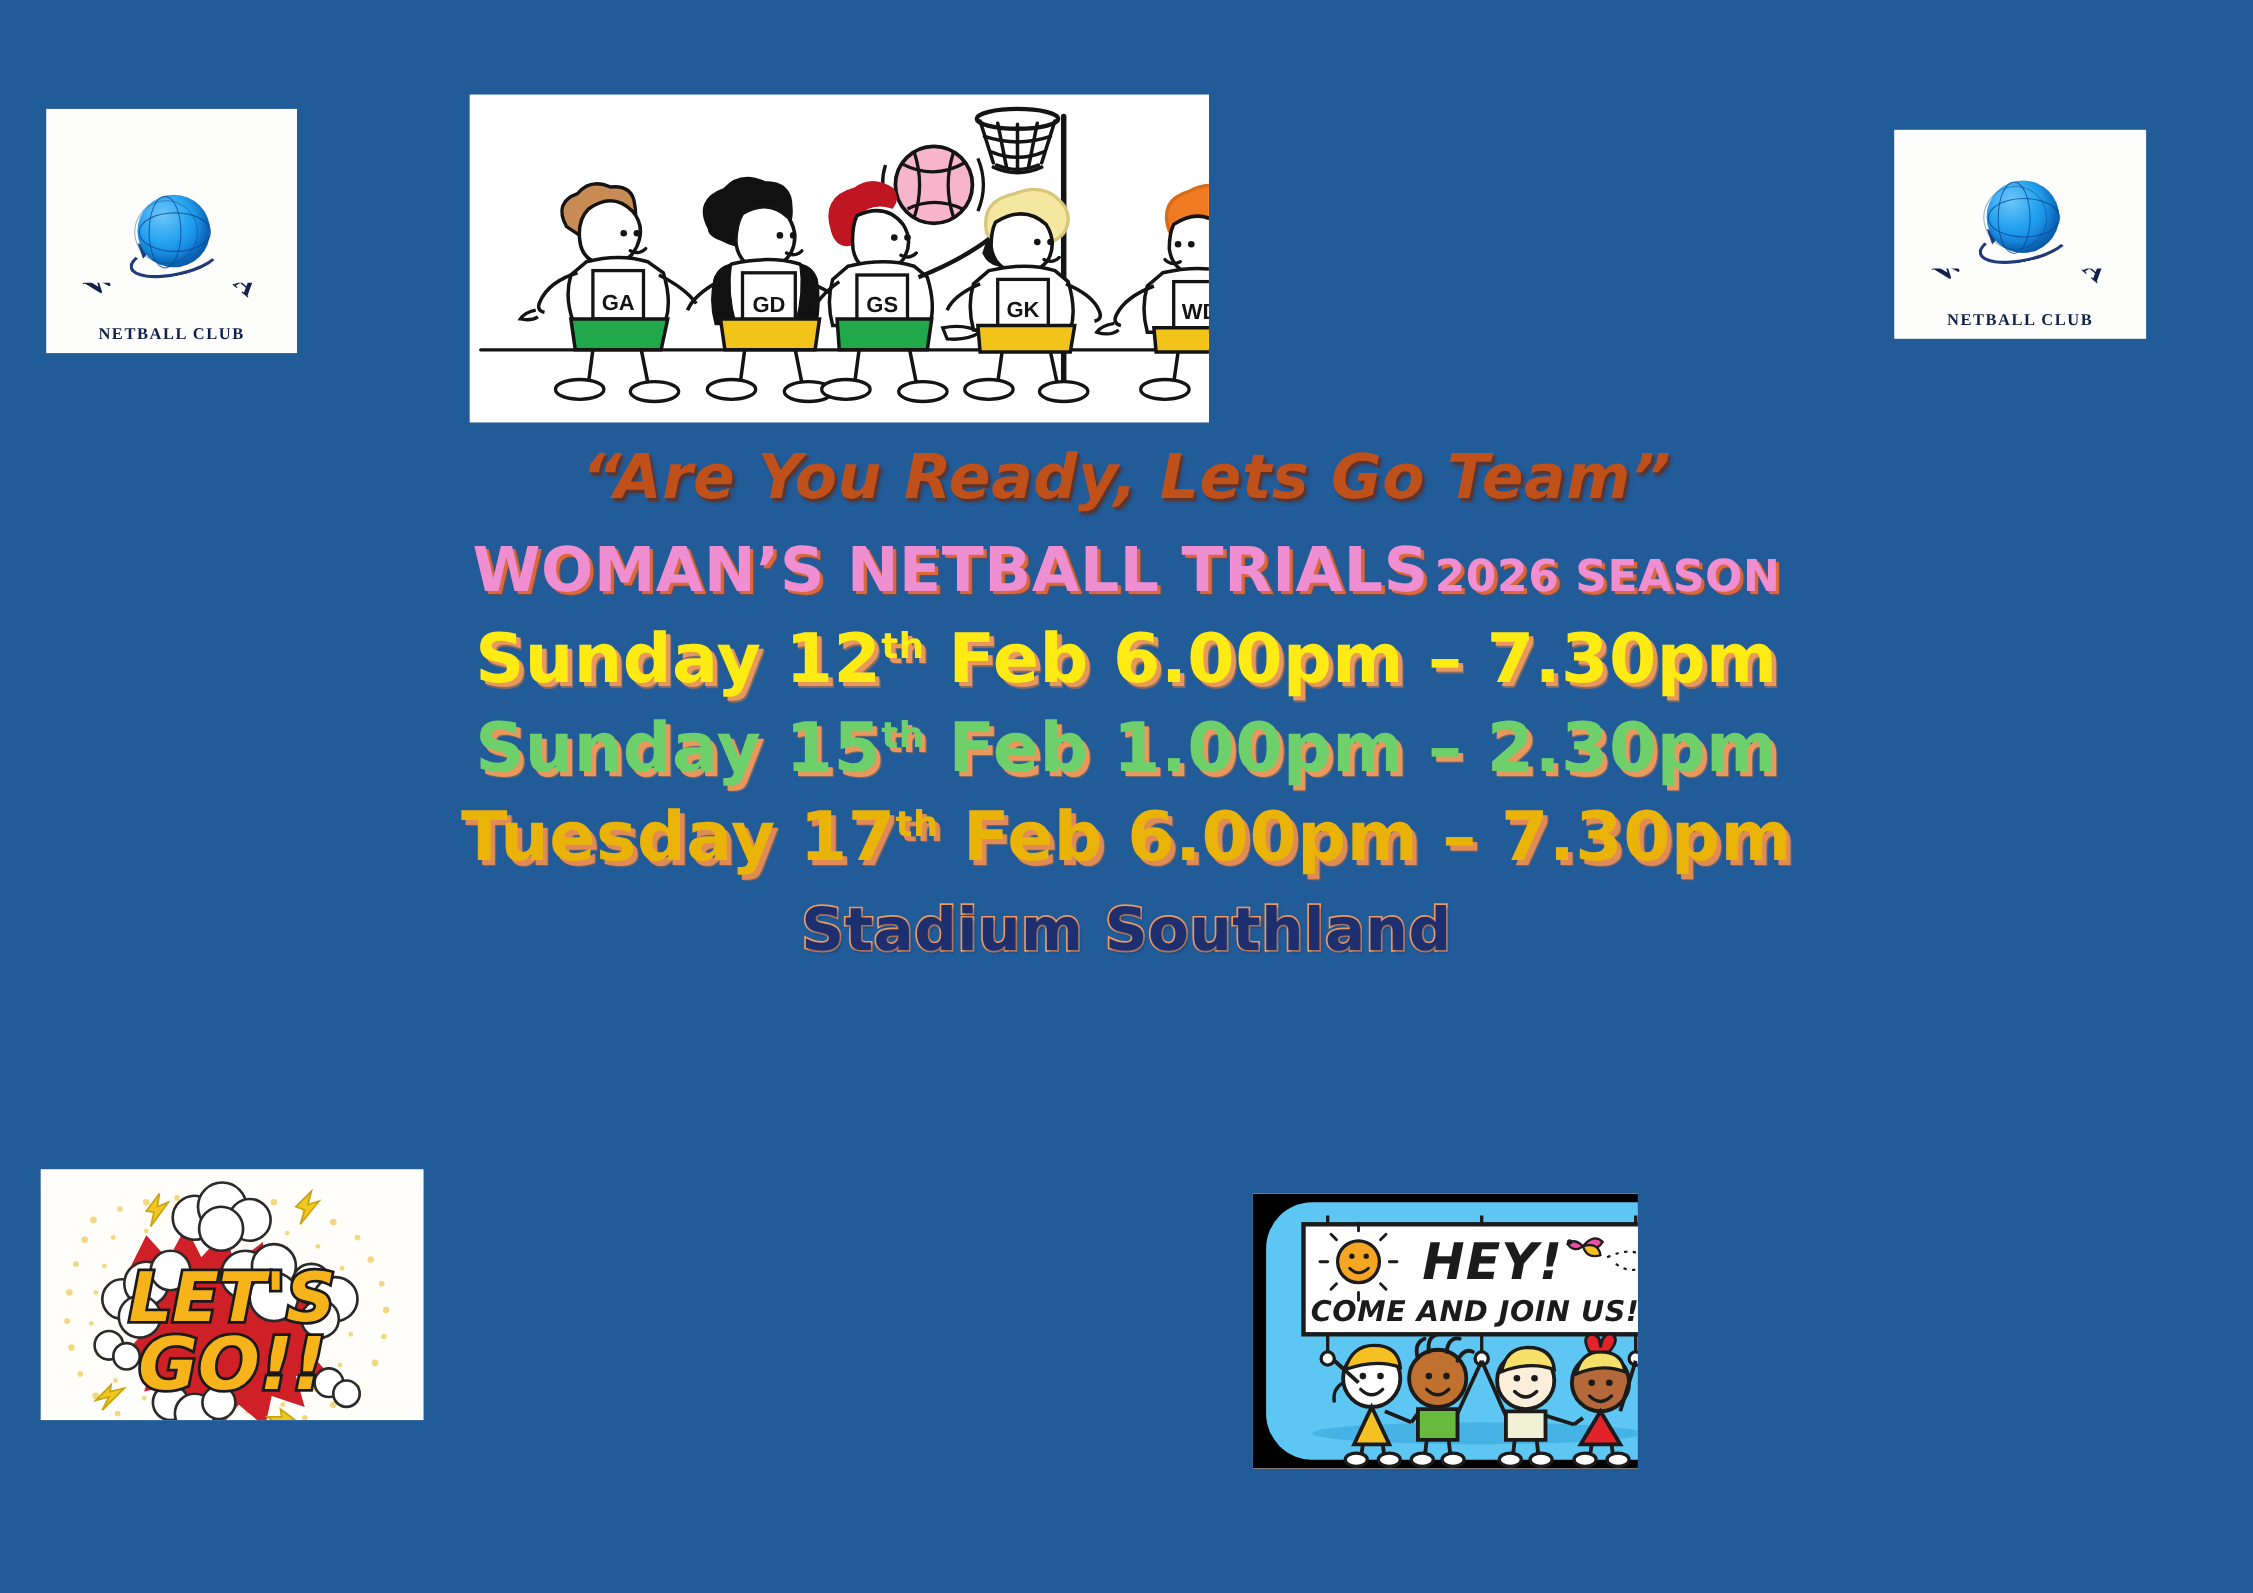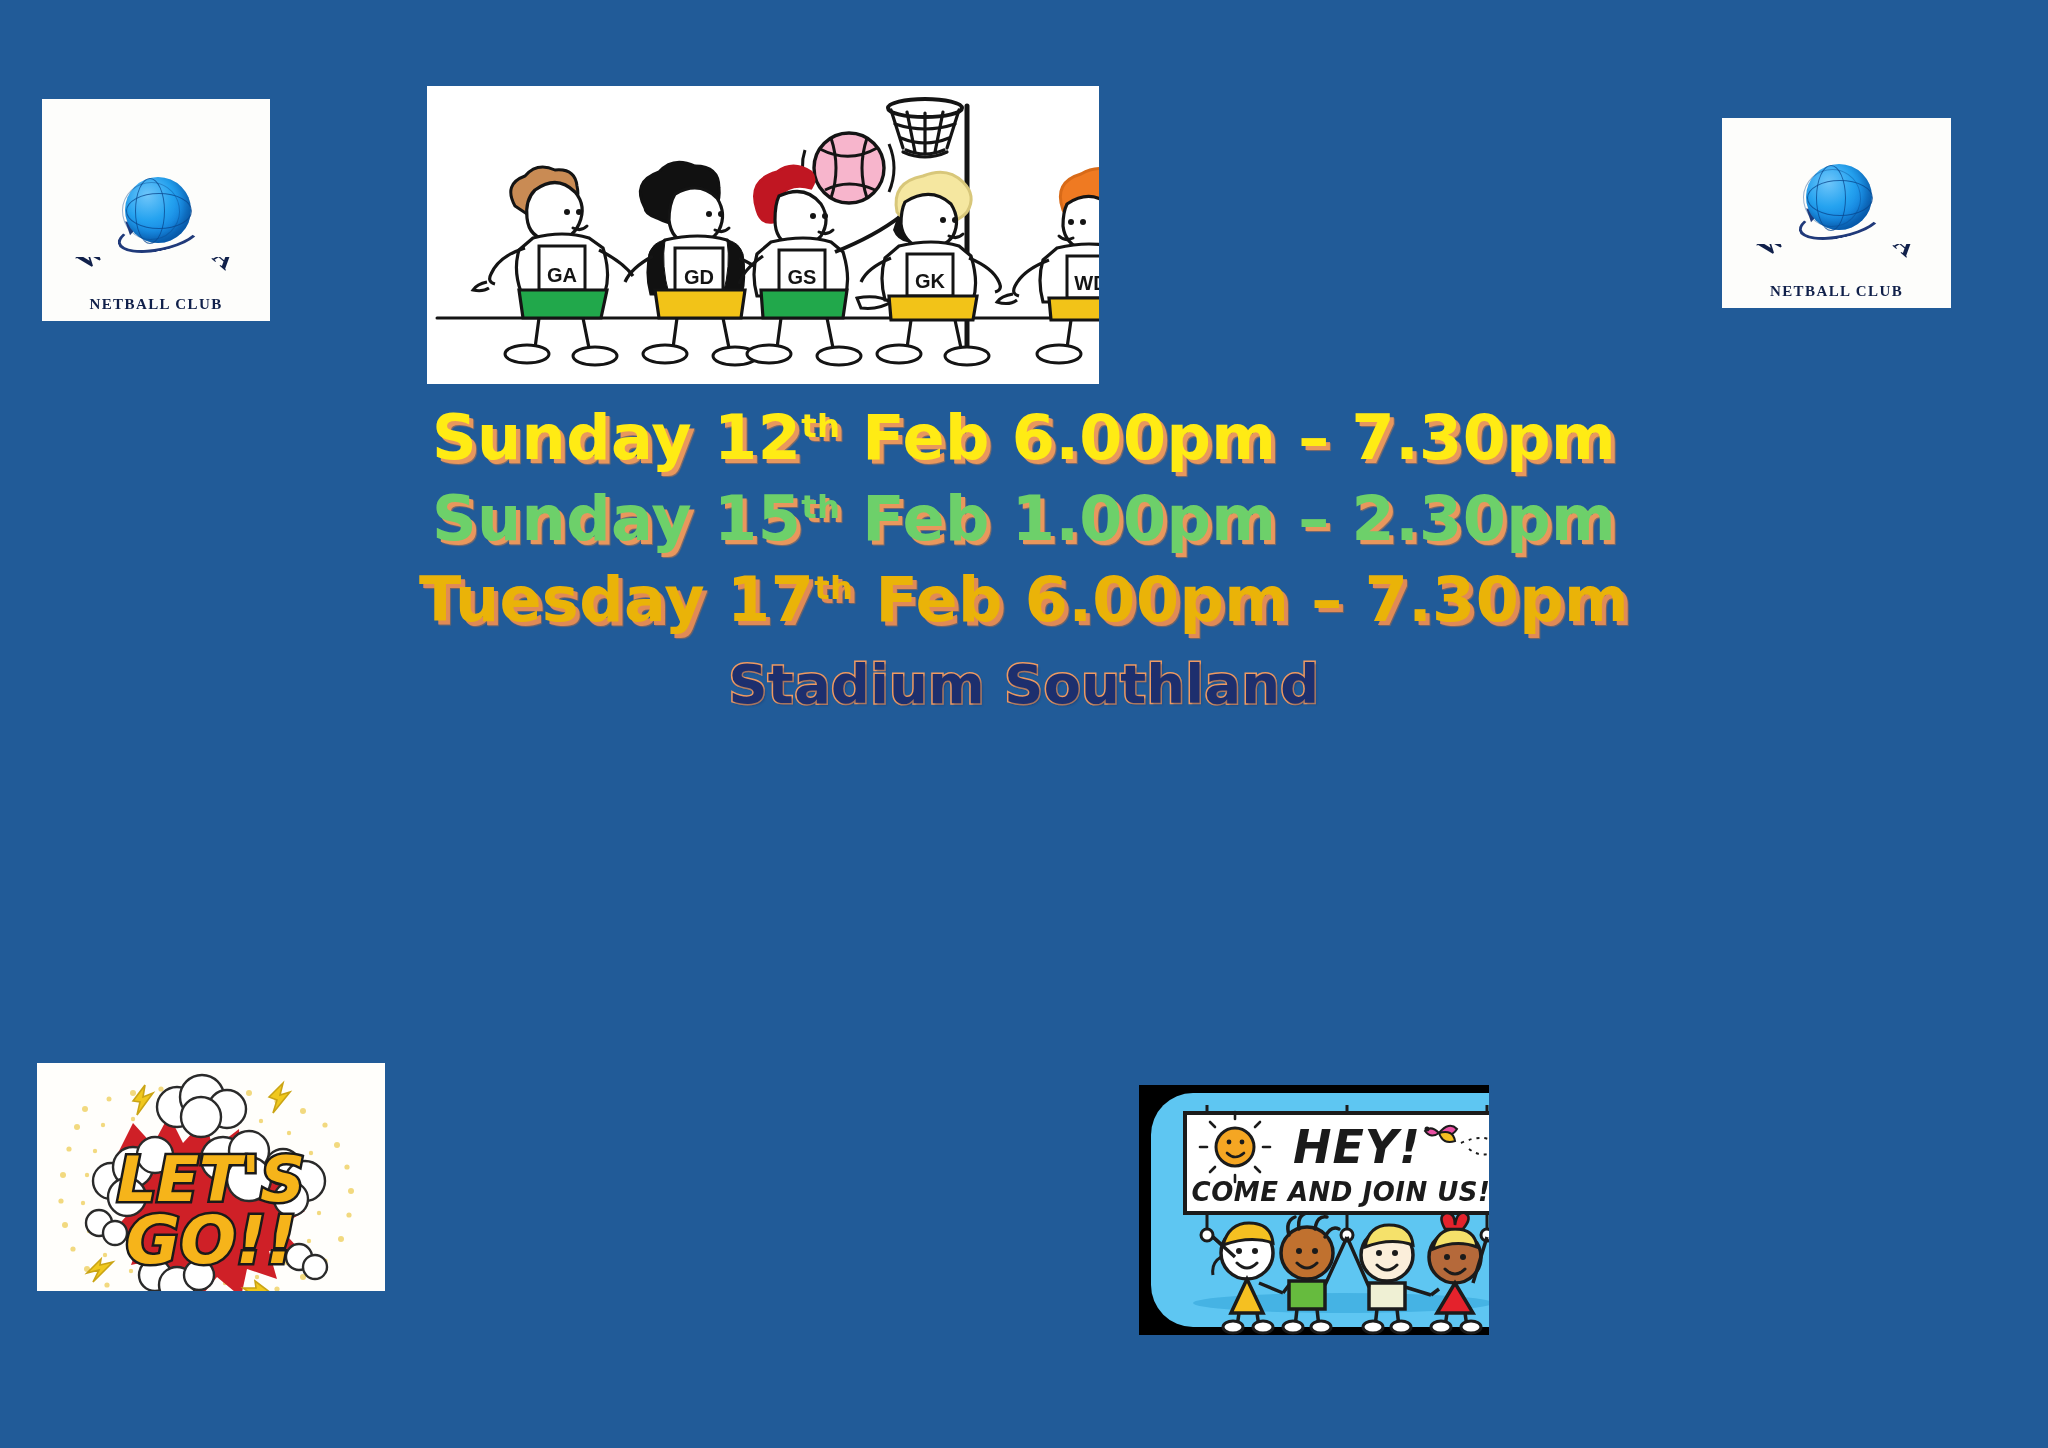--- a/index.html
+++ b/index.html
@@ -338,21 +338,26 @@
         <path d="M622 212 l88 0 l-4 22 l-82 0 z" fill="#f2c318" stroke="#141414" stroke-width="3.2"></path>
         <path d="M644 234 l-4 28 M690 234 l6 28" stroke="#141414" stroke-width="3.2"></path>
         <ellipse cx="632" cy="268" rx="22" ry="9" fill="#ffffff" stroke="#141414" stroke-width="3"></ellipse>
         <ellipse cx="702" cy="270" rx="22" ry="9" fill="#ffffff" stroke="#141414" stroke-width="3"></ellipse>
       </g>
     </svg>
   </div>
 
   <div id="text-block">
 
-
+    <p class="line tagline">“Are You Ready, Lets Go Team”</p>
+
+    <p class="line trials">
+      <span class="big">WOMAN’S NETBALL TRIALS</span>
+      <span class="small">2026 SEASON</span>
+    </p>
 
     <p class="line dateline d-yellow">
       <span>Sunday</span>
       <span>12</span><sup>th</sup>
       <span>Feb</span>
       <span>6.00pm</span>
       <span>–</span>
       <span>7.30pm</span>
     </p>
 

